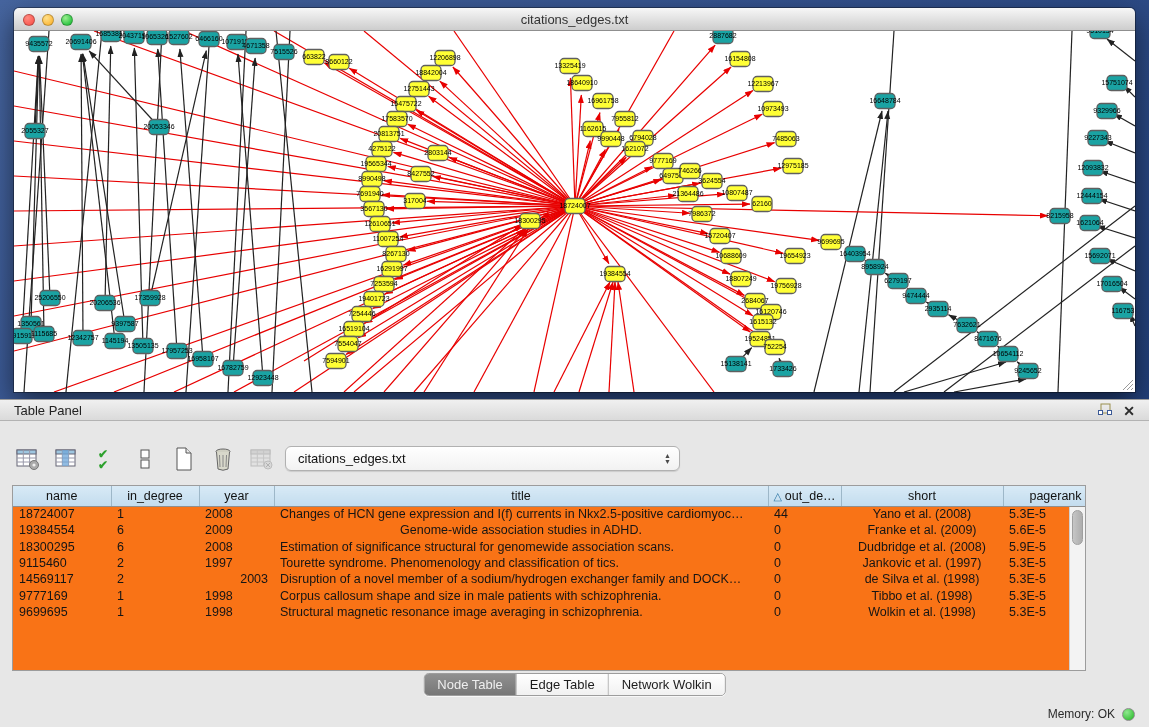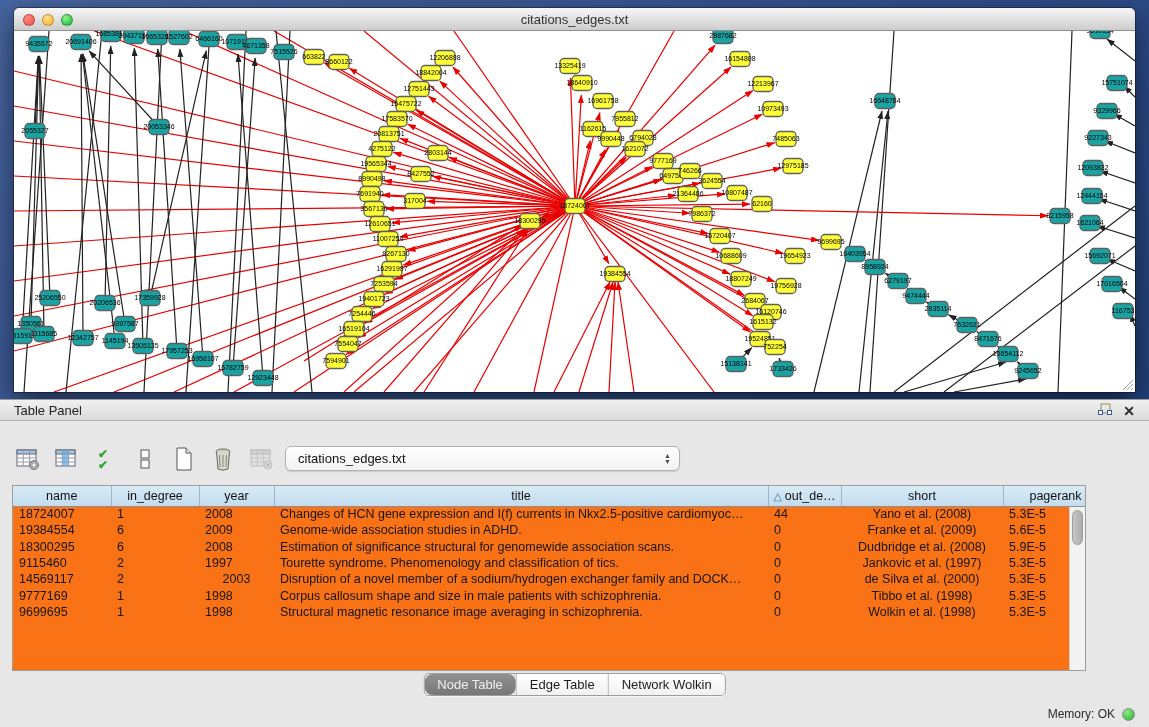--- a/index.html
+++ b/index.html
@@ -64,21 +64,21 @@
   .vthumb { position:absolute; left:2px; right:2px; top:3px; height:35px;
     background:linear-gradient(90deg,#c6c6c6,#adadad); border-radius:7px;
     border:1px solid #9f9f9f; }
 
   .tabs { position:absolute; left:50%; transform:translateX(-50%); top:252px;
     display:flex; border:1px solid #9d9d9d; border-radius:5px; overflow:hidden;
     box-shadow:0 1px 0 rgba(255,255,255,.7); }
   .tab { padding:2px 13px; font-size:13px; background:linear-gradient(#ffffff,#f1f1f1);
     color:#1d1d1d; border:none; border-left:1px solid #bdbdbd; line-height:17px; }
   .tab:first-child { border-left:none; }
-  .tab.sel { background:linear-gradient(#909090,#777777); color:#efefef;border-radius:8px; }
+  .tab.sel { background:linear-gradient(#909090,#777777); color:#efefef; }
 
   .statusbar { position:absolute; right:0; bottom:0; height:26px; display:flex;
     align-items:center; gap:7px; padding-right:14px; }
   .mem-label { font-size:12px; color:#2b2b2b; }
   .mem-dot { width:13px; height:13px; border-radius:50%;
     background:radial-gradient(circle at 35% 30%, #8fe88f, #3cc23c 75%);
     border:1px solid #8c8c8c; }
 </style>
 </head>
 <body>
@@ -813,21 +813,21 @@
             <td style="text-align:left">2008</td>
             <td style="text-align:left">Changes of HCN gene expression and I(f) currents in Nkx2.5-positive cardiomyoc…</td>
             <td style="text-align:left">44</td>
             <td style="text-align:center">Yano et al. (2008)</td>
             <td style="text-align:left">5.3E-5</td>
           </tr>
           <tr>
             <td style="text-align:left">19384554</td>
             <td style="text-align:left">6</td>
             <td style="text-align:left">2009</td>
-            <td style="text-align:left">Genome-wide association studies in ADHD.</td>
+            <td style="text-align:center">Genome-wide association studies in ADHD.</td>
             <td style="text-align:left">0</td>
             <td style="text-align:center">Franke et al. (2009)</td>
             <td style="text-align:left">5.6E-5</td>
           </tr>
           <tr>
             <td style="text-align:left">18300295</td>
             <td style="text-align:left">6</td>
             <td style="text-align:left">2008</td>
             <td style="text-align:left">Estimation of significance structural for genomewide association scans.</td>
             <td style="text-align:left">0</td>
@@ -839,24 +839,24 @@
             <td style="text-align:left">2</td>
             <td style="text-align:left">1997</td>
             <td style="text-align:left">Tourette syndrome. Phenomenology and classification of tics.</td>
             <td style="text-align:left">0</td>
             <td style="text-align:center">Jankovic et al. (1997)</td>
             <td style="text-align:left">5.3E-5</td>
           </tr>
           <tr>
             <td style="text-align:left">14569117</td>
             <td style="text-align:left">2</td>
-            <td style="text-align:center">2003</td>
+            <td style="text-align:right">2003</td>
             <td style="text-align:left">Disruption of a novel member of a sodium/hydrogen exchanger family and DOCK…</td>
             <td style="text-align:left">0</td>
-            <td style="text-align:center">de Silva et al. (2000)</td>
+            <td style="text-align:center">de Silva et al. (1998)</td>
             <td style="text-align:left">5.3E-5</td>
           </tr>
           <tr>
             <td style="text-align:left">9777169</td>
             <td style="text-align:left">1</td>
             <td style="text-align:left">1998</td>
             <td style="text-align:left">Corpus callosum shape and size in male patients with schizophrenia.</td>
             <td style="text-align:left">0</td>
             <td style="text-align:center">Tibbo et al. (1998)</td>
             <td style="text-align:left">5.3E-5</td>

